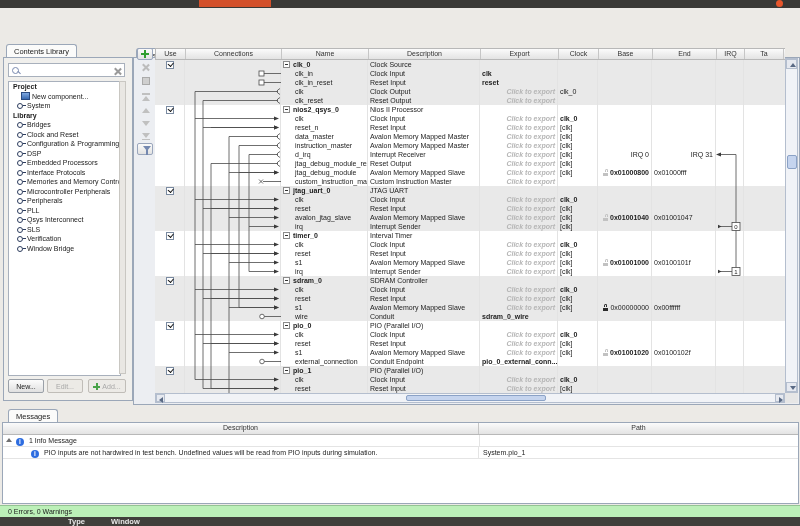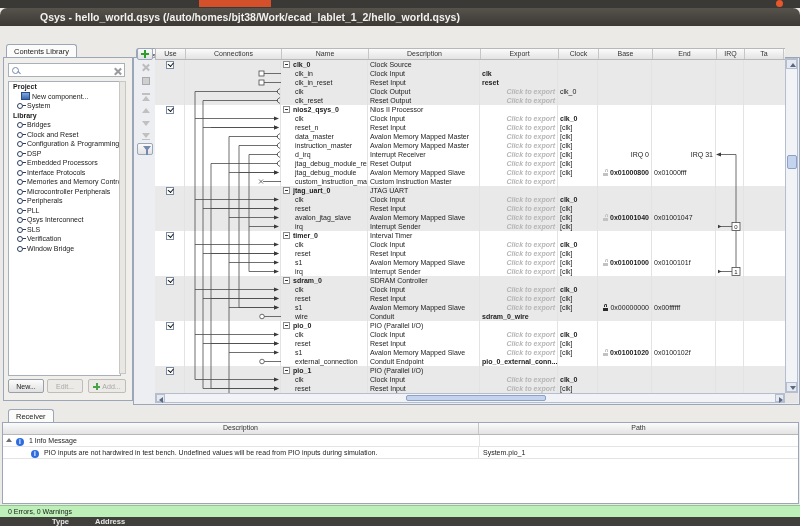--- a/index.html
+++ b/index.html
@@ -108,23 +108,20 @@
         font-size:7.5px;font-weight:bold;line-height:9px;}
 </style>
 </head>
 <body>
 
 <div id="app">
   <div class="abs" id="behind-strip"></div>
   <div class="abs" id="behind-orange"></div>
   <div class="abs" id="behind-dot"></div>
 
-  <div class="abs" id="titlebar">
-    <span>Qsys - hello_world.qsys (/auto/homes/bjt38/Work/ecad_lablet_1_2/hello_world.qsys)</span>
-  </div>
 
 
   <div class="abs tab active" style="left:6px;top:44px;">
     <span>Contents Library</span>
   </div>
   <div class="abs panelbox" style="left:3px;top:57px;width:128px;height:342px;"></div>
   <div class="abs" id="cl-search">
     <span class="mag"></span>
     <span class="clear-x"></span>
   </div>
@@ -785,21 +782,21 @@
       <span class="arr" style="left:2px;top:1.5px;border-top:3px solid transparent;border-bottom:3px solid transparent;border-right:4px solid #5a6a85;"></span>
     </div>
     <div class="sb-thumb" style="left:250px;top:1px;width:140px;height:6px;"></div>
     <div class="sb-btn" style="right:0;top:0;width:9px;height:8px;">
       <span class="arr" style="left:3px;top:1.5px;border-top:3px solid transparent;border-bottom:3px solid transparent;border-left:4px solid #5a6a85;"></span>
     </div>
   </div>
   <div class="abs" style="left:785px;top:393px;width:13px;height:10px;background:#e6e6e6;"></div>
 
   <div class="abs tab active" style="left:8px;top:409px;">
-    <span>Receiver</span>
+    <span>Messages</span>
   </div>
   <div class="abs panelbox" style="left:2px;top:422px;width:795px;height:80px;background:#fff;">
     <div id="msg-header">
       <div class="hcell" style="width:476px;">Description</div>
       <div class="hcell" style="flex:1;border-right:none;">Path</div>
     </div>
     <div class="msg-row">
       <div style="width:476px;border-right:1px solid #e4e4e4;">
         <span class="collapse-arrow"></span>
         <span class="info">i</span>
@@ -813,16 +810,16 @@
         <span style="margin-left:3px;">PIO inputs are not hardwired in test bench. Undefined values will be read from PIO inputs during simulation.</span>
       </div>
       <div style="flex:1;padding-left:4px;">System.pio_1</div>
     </div>
   </div>
 
   <div class="abs" id="status-green">
     <span>0 Errors, 0 Warnings</span>
   </div>
   <div class="abs" id="behind-bottom">
-    <span style="margin-left:52px;">Type</span>
-    <span style="margin-left:24px;">Address</span>
+    <span style="margin-left:68px;">Type</span>
+    <span style="margin-left:24px;">Window</span>
   </div>
 </div>
 
 </body></html>

